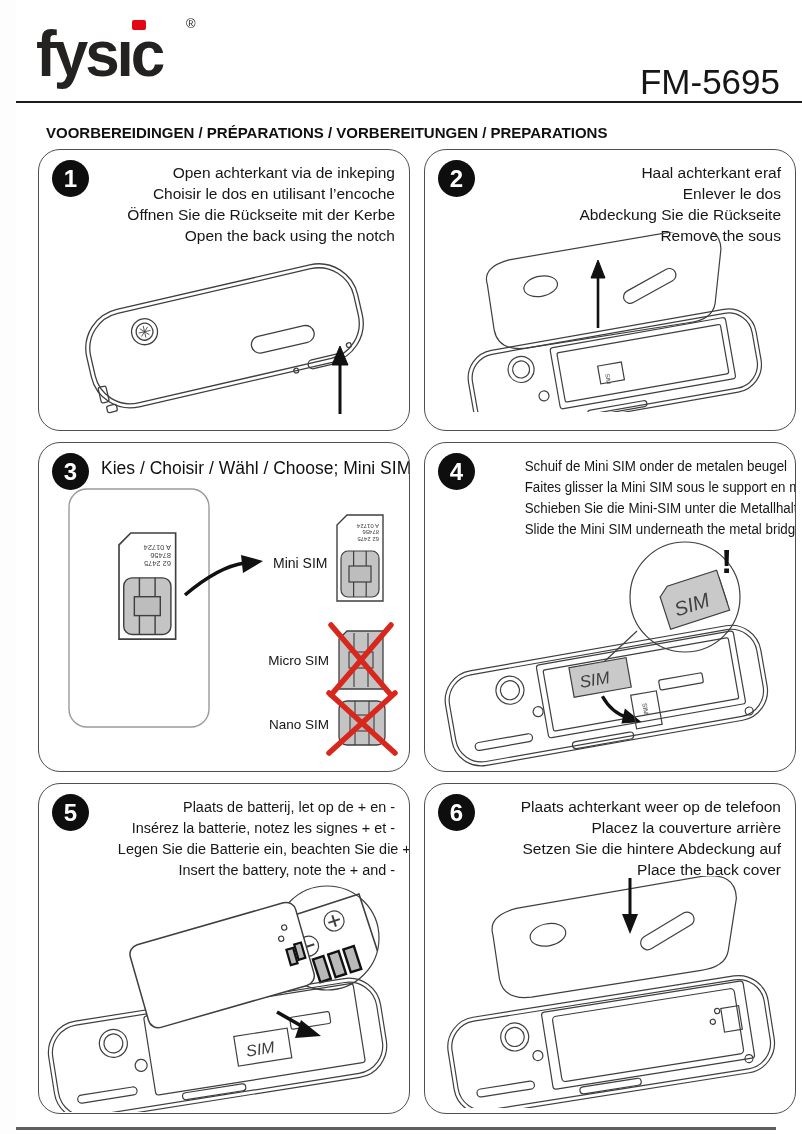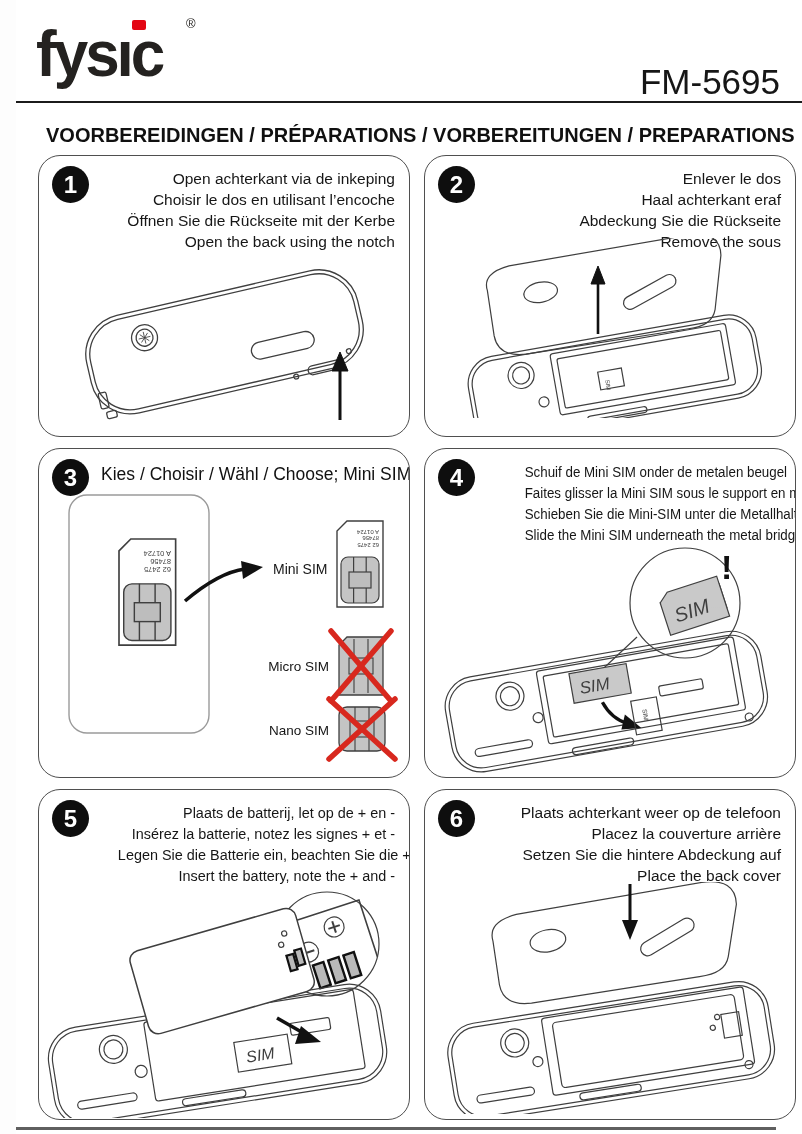--- a/index.html
+++ b/index.html
@@ -13,21 +13,21 @@
   .logo{position:absolute;left:20px;top:6px;height:92px;}
   .logo-text{
     font-weight:900;font-size:62px;letter-spacing:-3px;color:#242220;
     transform:scaleY(1.04);transform-origin:left top;line-height:92px;
   }
   .logo-dot{position:absolute;left:96px;top:14px;width:14px;height:10px;background:#e30613;border-radius:2px;}
   .logo-reg{position:absolute;left:150px;top:10px;font-size:13px;color:#242220;font-weight:400;}
   .model{position:absolute;right:22px;bottom:10px;font-size:35px;color:#161616;letter-spacing:0;}
   .top-rule{position:absolute;left:0;right:0;top:101px;border-top:2.5px solid #1b1b1b;}
   .section-title{
-    margin:0;padding:12px 0 6px 30px;font-size:20px;font-weight:bold;color:#101010;letter-spacing:0;
+    margin:0;padding:12px 0 6px 30px;font-size:15px;font-weight:bold;color:#101010;letter-spacing:0;
   }
   
   .grid{
     display:grid;grid-template-columns:372px 372px;column-gap:14px;row-gap:11px;
     padding:2px 22px 0 22px;
   }
   .panel{
     position:relative;border:1.6px solid #4f4f4f;border-radius:22px;background:#fff;overflow:hidden;
   }
   .row1{height:280px;}
@@ -99,22 +99,22 @@
             <line x1="296" y1="168" x2="296" y2="116" stroke-width="3"></line>
             <polygon points="288,119 304,119 296,100" stroke-width="1"></polygon>
           </g>
         </g>
       </svg>
     </div>
 
     <div class="panel row1">
       <div class="badge">2</div>
       <div class="caps">
+        <span class="cap-line">Haal achterkant eraf</span>
         <span class="cap-line">Enlever le dos</span>
-        <span class="cap-line">Haal achterkant eraf</span>
         <span class="cap-line">Abdeckung Sie die Rückseite</span>
         <span class="cap-line">Remove the sous</span>
       </div>
       <svg class="art" width="360" height="180" viewBox="0 0 360 180" style="margin-top:-14px">
         <g stroke="#3f3f3f" stroke-width="1.2" fill="none">
           <g transform="rotate(-11 175 55)">
             <path d="M60 30 Q58 12 86 10 L268 14 Q300 16 296 40 L280 92 Q274 108 250 106 L86 100 Q58 98 58 76 Z"></path>
             <ellipse cx="112" cy="42" rx="17" ry="10"></ellipse>
             <rect x="190" y="56" width="58" height="13" rx="6.5" transform="rotate(-18 219 62)"></rect>
           </g>

